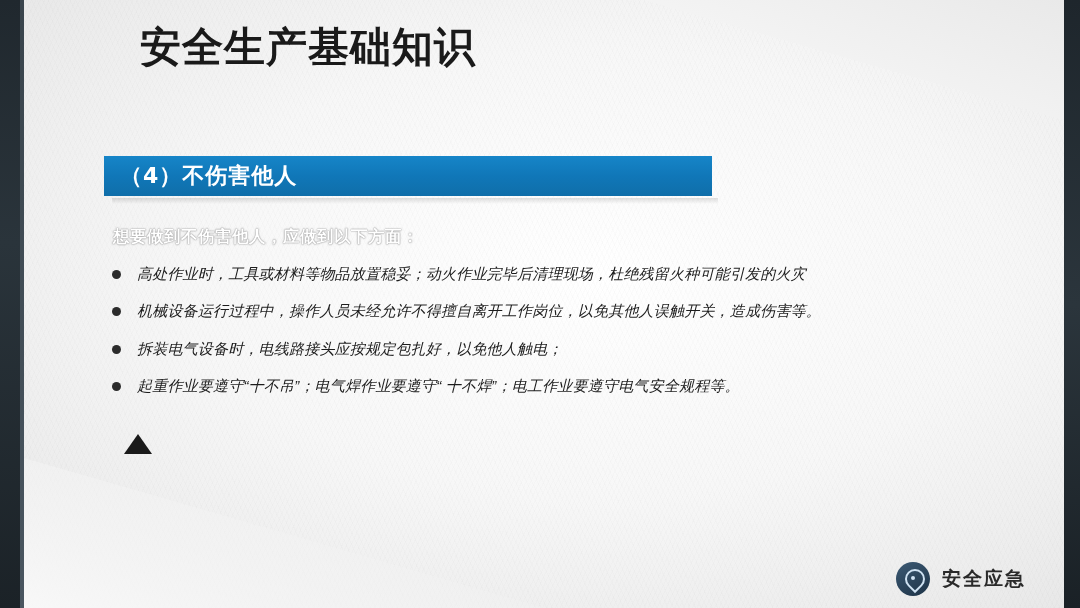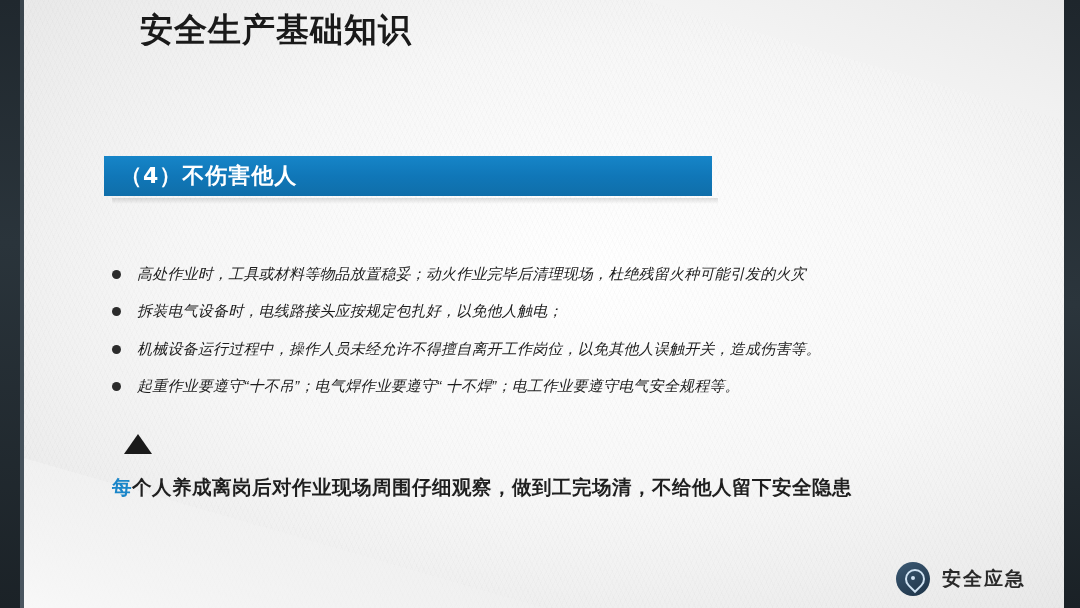--- a/index.html
+++ b/index.html
@@ -78,22 +78,22 @@
     left: 24px; bottom: 0;
     width: 520px; height: 150px;
     background: linear-gradient(20deg, rgba(250,250,250,0.9) 0%, rgba(240,240,240,0.4) 60%, rgba(240,240,240,0) 100%);
     clip-path: polygon(0 100%, 100% 100%, 0 0);
     z-index: 1;
   }
 
   
   .title {
     position: absolute;
-    left: 140px; top: 8px;
-    font-size: 33px;
+    left: 140px; top: 20px;
+    font-size: 41px;
     font-weight: bold;
     color: #1a1a1a;
     letter-spacing: 1px;
     z-index: 4;
     font-family: Liberation Serif, serif;
   }
 
   
   .section-heading {
     position: absolute;
@@ -248,44 +248,42 @@
   <div class="bottom-wedge"></div>
 
   <div class="title">安全生产基础知识</div>
 
 
   <div class="banner-shadow"></div>
   <div class="banner">
     <span class="banner-text">（4）不伤害他人</span>
   </div>
 
+  <div class="lead-in">想要做到不伤害他人，应做到以下方面：</div>
 
   <div class="bullets">
     <div class="bullet-row">
       <span class="bullet-dot"></span>
       <span class="bullet-text">高处作业时，工具或材料等物品放置稳妥；动火作业完毕后清理现场，杜绝残留火种可能引发的火灾</span>
     </div>
     <div class="bullet-row">
       <span class="bullet-dot"></span>
+      <span class="bullet-text">机械设备运行过程中，操作人员未经允许不得擅自离开工作岗位，以免其他人误触开关，造成伤害等。</span>
+    </div>
+    <div class="bullet-row">
+      <span class="bullet-dot"></span>
       <span class="bullet-text">拆装电气设备时，电线路接头应按规定包扎好，以免他人触电；</span>
     </div>
     <div class="bullet-row">
       <span class="bullet-dot"></span>
-      <span class="bullet-text">机械设备运行过程中，操作人员未经允许不得擅自离开工作岗位，以免其他人误触开关，造成伤害等。</span>
-    </div>
-    <div class="bullet-row">
-      <span class="bullet-dot"></span>
       <span class="bullet-text">起重作业要遵守“十不吊”；电气焊作业要遵守“ 十不焊”；电工作业要遵守电气安全规程等。</span>
     </div>
   </div>
 
   <div class="triangle"></div>
 
-  <div class="conclusion">
-    <span class="hl">每</span><span>个人养成离岗后对作业现场周围仔细观察，做到工完场清，不给他人留下安全隐患</span>
-  </div>
 
   <div class="footer-logo">
     <span class="footer-mark"></span>
     <span class="footer-text">安全应急</span>
   </div>
 
 </div>
 
 </body></html>

